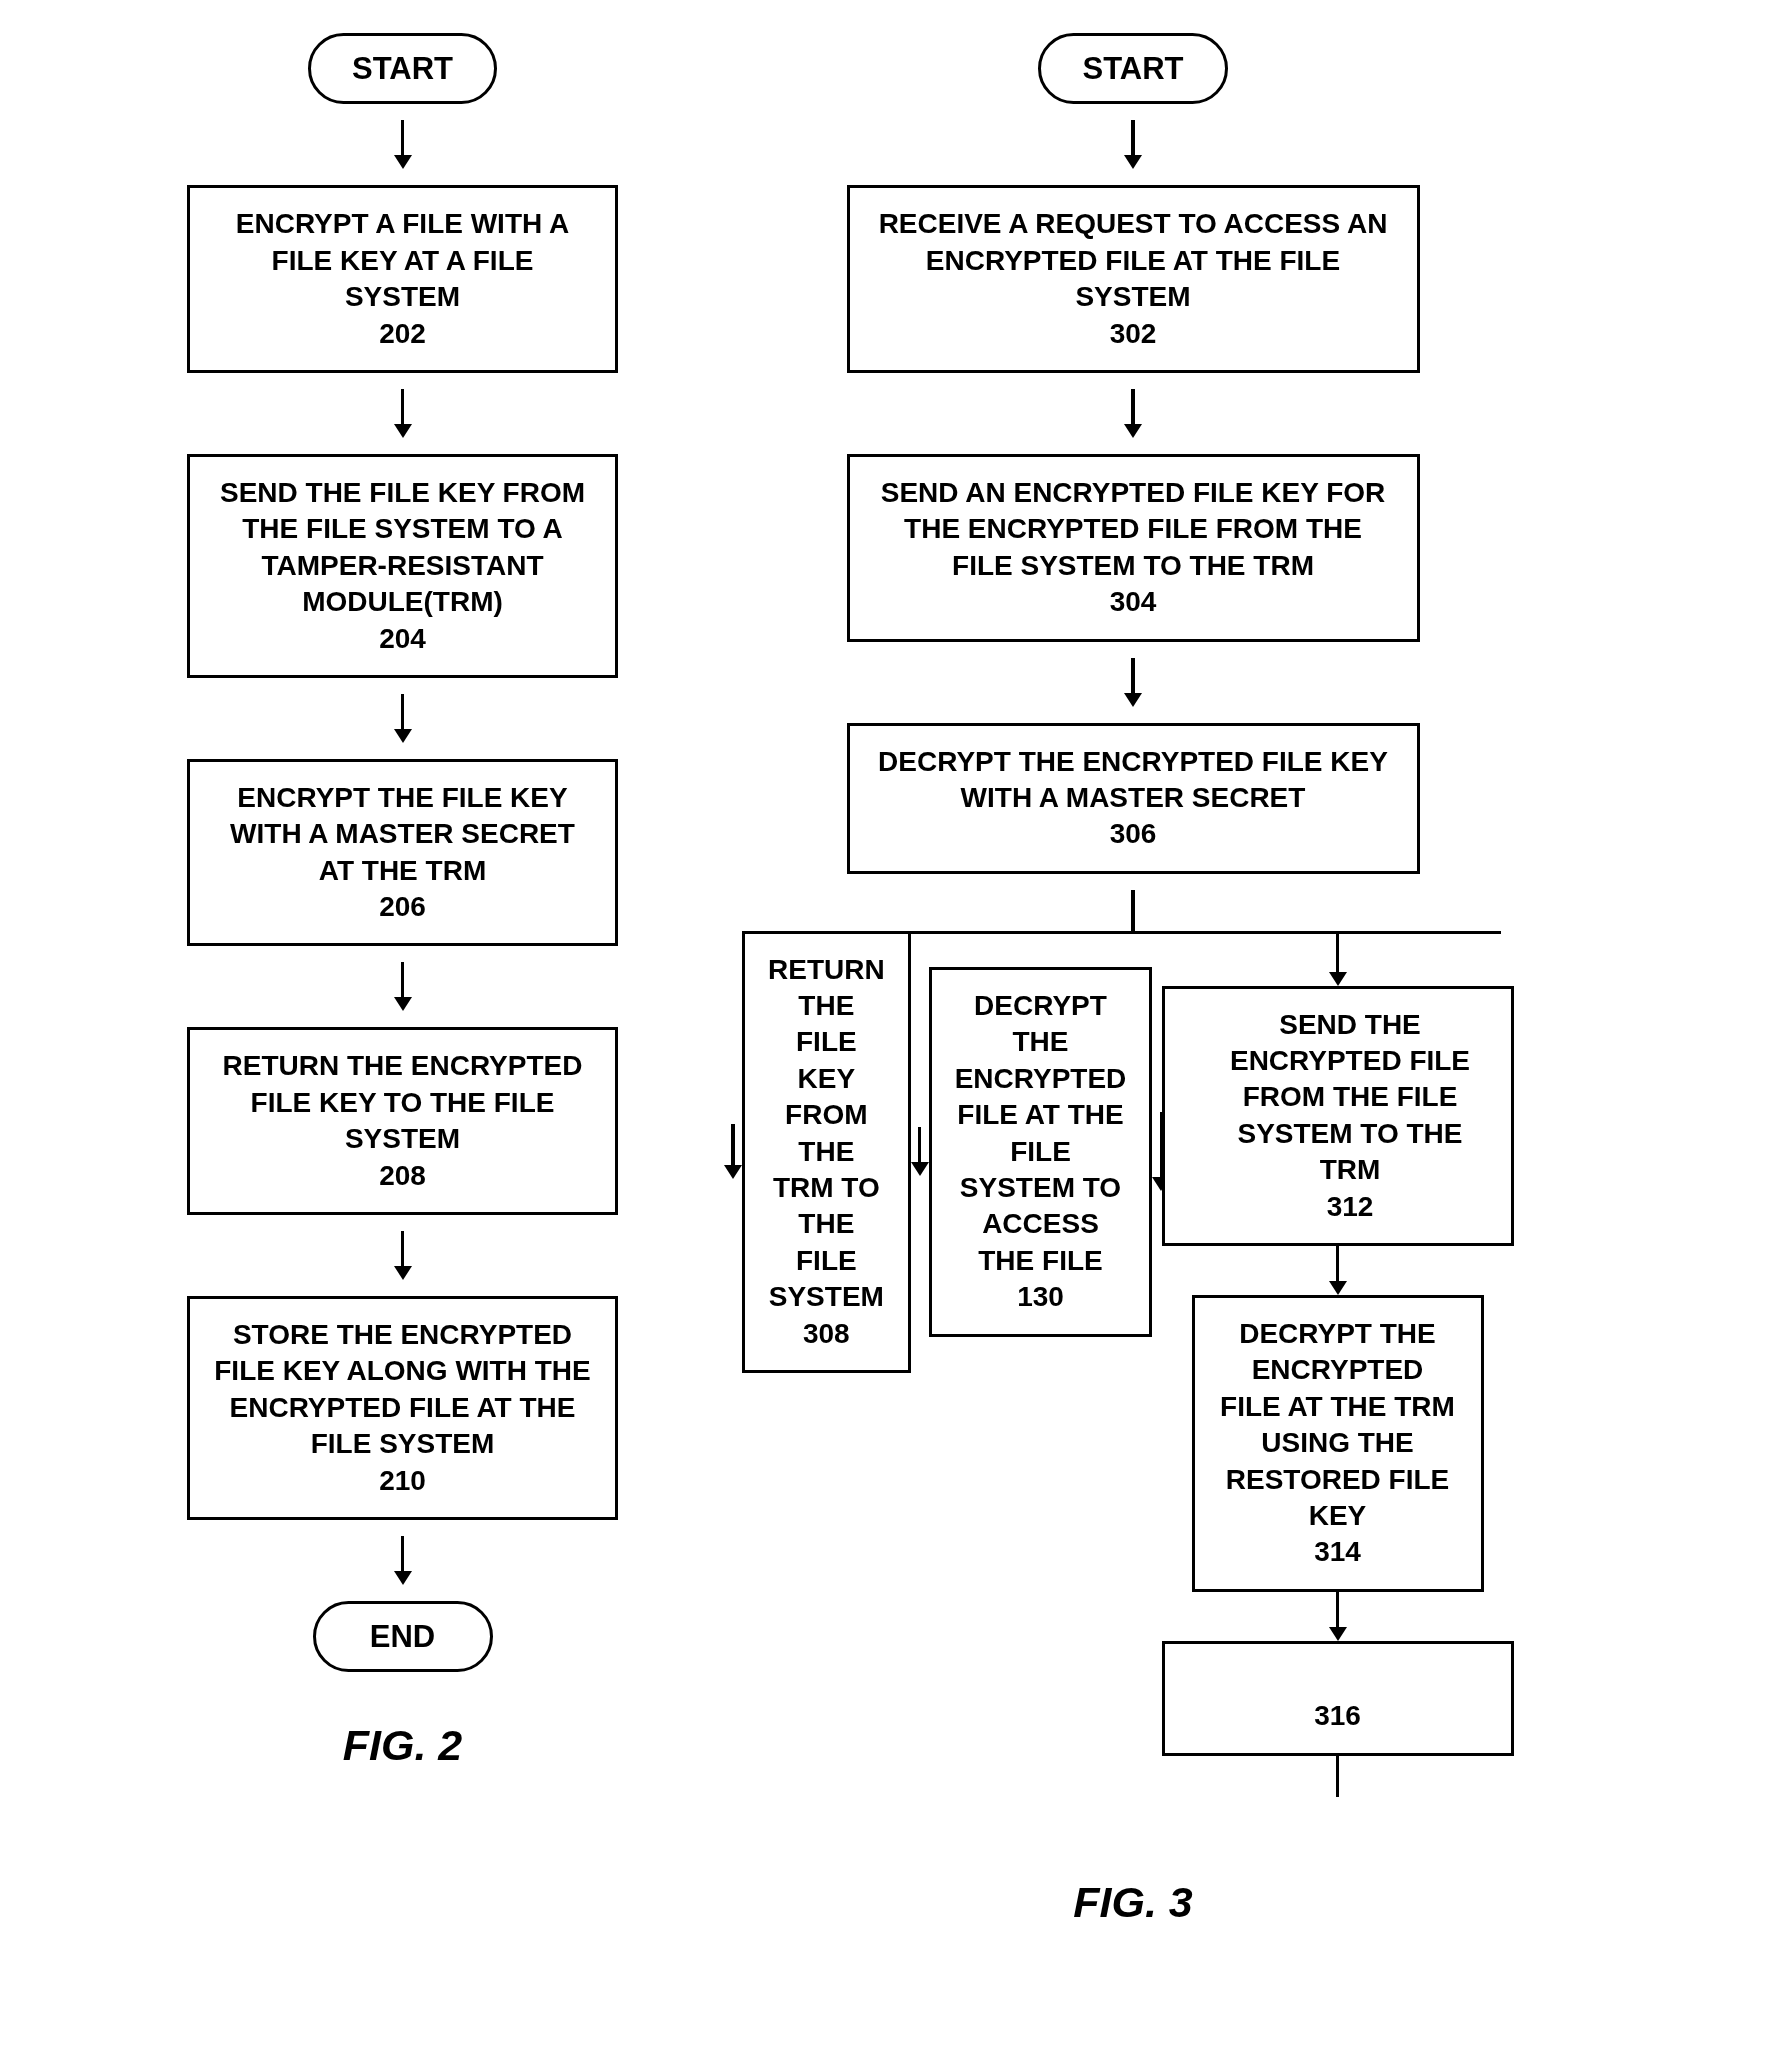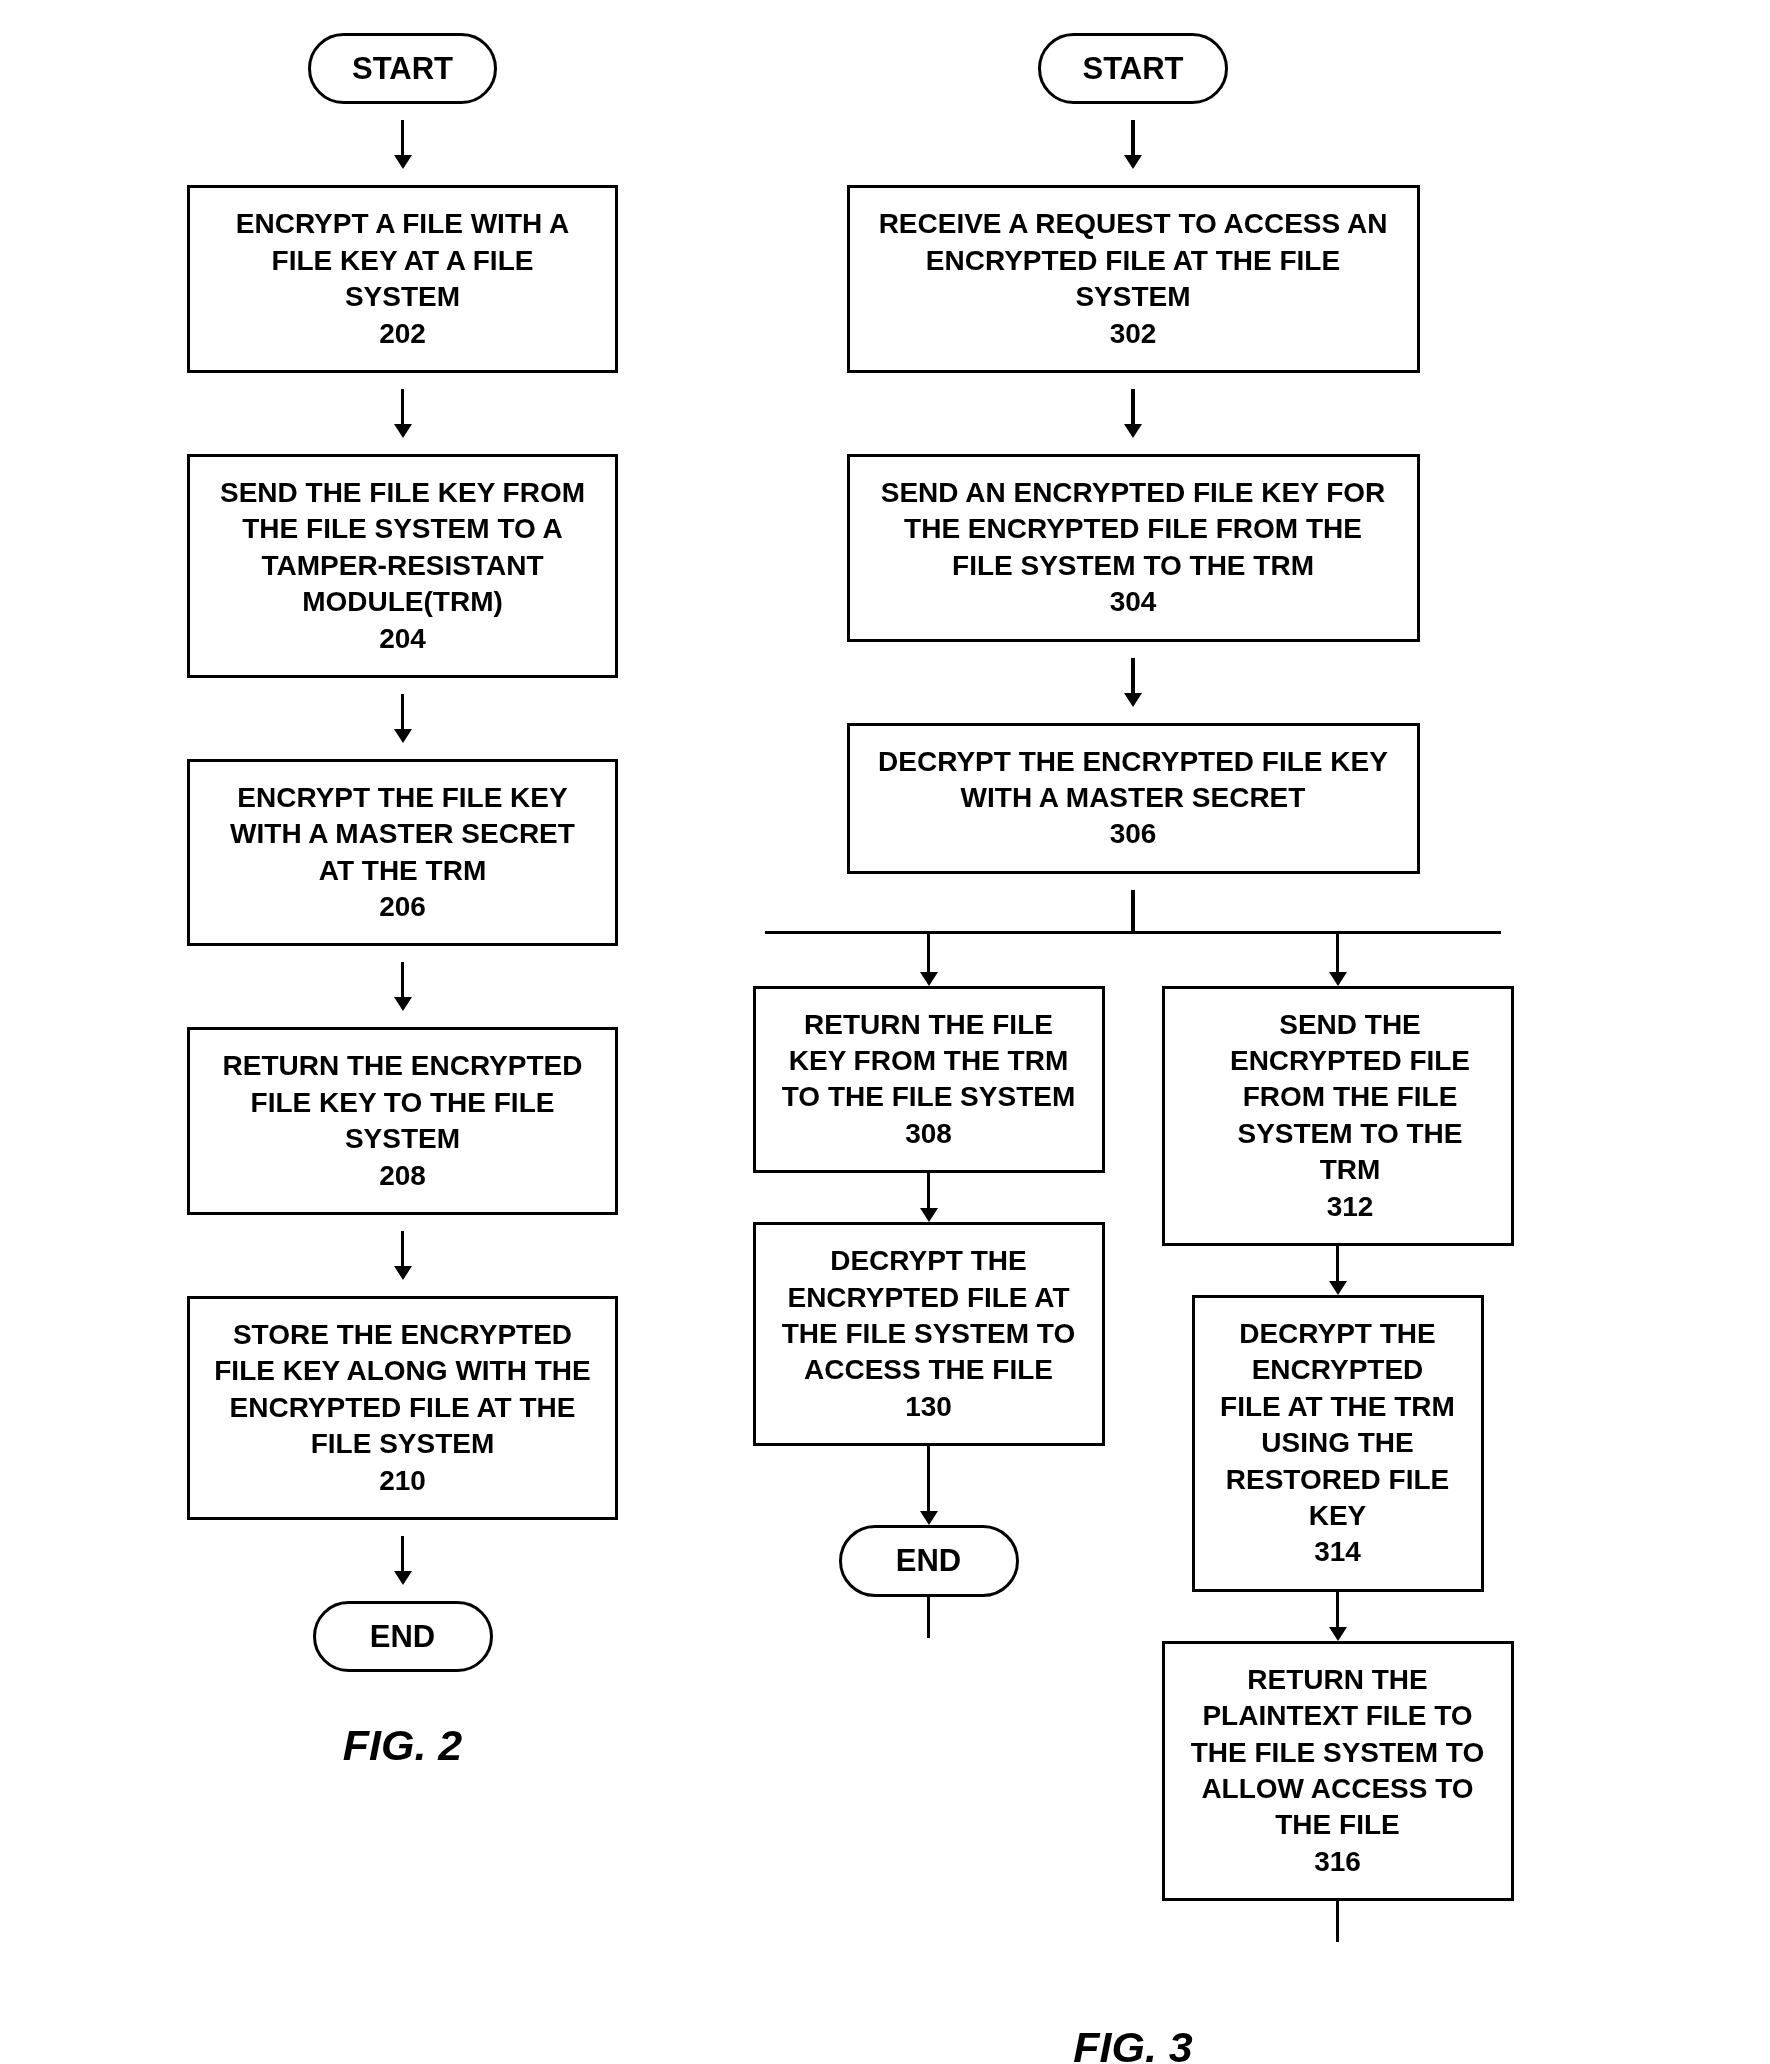--- a/index.html
+++ b/index.html
@@ -187,21 +187,21 @@
     </div>
 
     <div style="display:flex; flex-direction:column; align-items:center; width:100%;">
 
       <div style="width:3.3px; height:41px; background:#000;"></div>
 
       <div style="display:flex; flex-direction:row; align-items:flex-start; width:818px; position:relative;">
 
         <div style="position:absolute; top:0; left:41px; right:41px; height:3.3px; background:#000;"></div>
 
-        <div style="display:flex; flex-direction:column; align-items:center; width:409px;">
+        <div style="display:flex; flex-direction:row; align-items:center; width:409px;">
 
           <div style="display:flex; flex-direction:column; align-items:center;">
             <div style="width:3.3px; height:41px; background:#000;"></div>
             <div style="width:0; height:0; border-left:9.8px solid transparent; border-right:9.8px solid transparent; border-top:14.7px solid #000;"></div>
           </div>
 
           <div class="fc-box" style="width:352px;">
             <span>RETURN THE FILE KEY FROM THE TRM TO THE FILE SYSTEM</span><br>
             <span class="fc-step-num">308</span>
           </div>
@@ -240,21 +240,21 @@
           <div class="fc-arrow"></div>
 
           <div class="fc-box" style="width:292px;">
             <span>DECRYPT THE ENCRYPTED FILE AT THE TRM USING THE RESTORED FILE KEY</span><br>
             <span class="fc-step-num">314</span>
           </div>
 
           <div class="fc-arrow"></div>
 
           <div class="fc-box" style="width:352px;">
-            <span>RETURN THE PLAINTEXT FILE TO THE FILE SYSTEM TO ALLOW ACCESS TO THE FILE</span><br>
+            <br>
             <span class="fc-step-num">316</span>
           </div>
 
           <div style="width:3.3px; height:41px; background:#000;"></div>
         </div>
       </div>
 
     </div>
 
     <div class="fig-label" style="margin-top: 65px;">FIG. 3</div>

